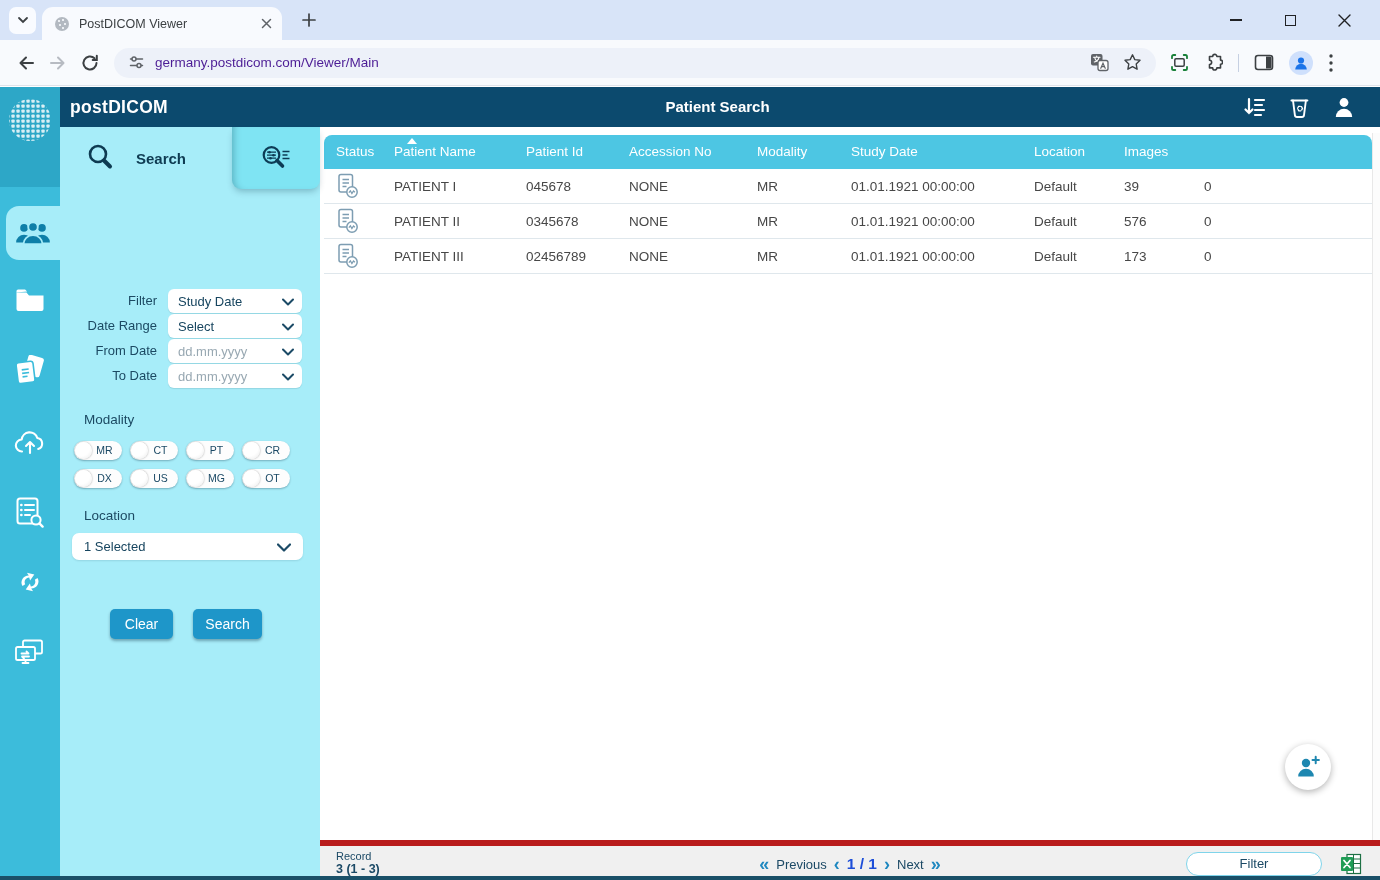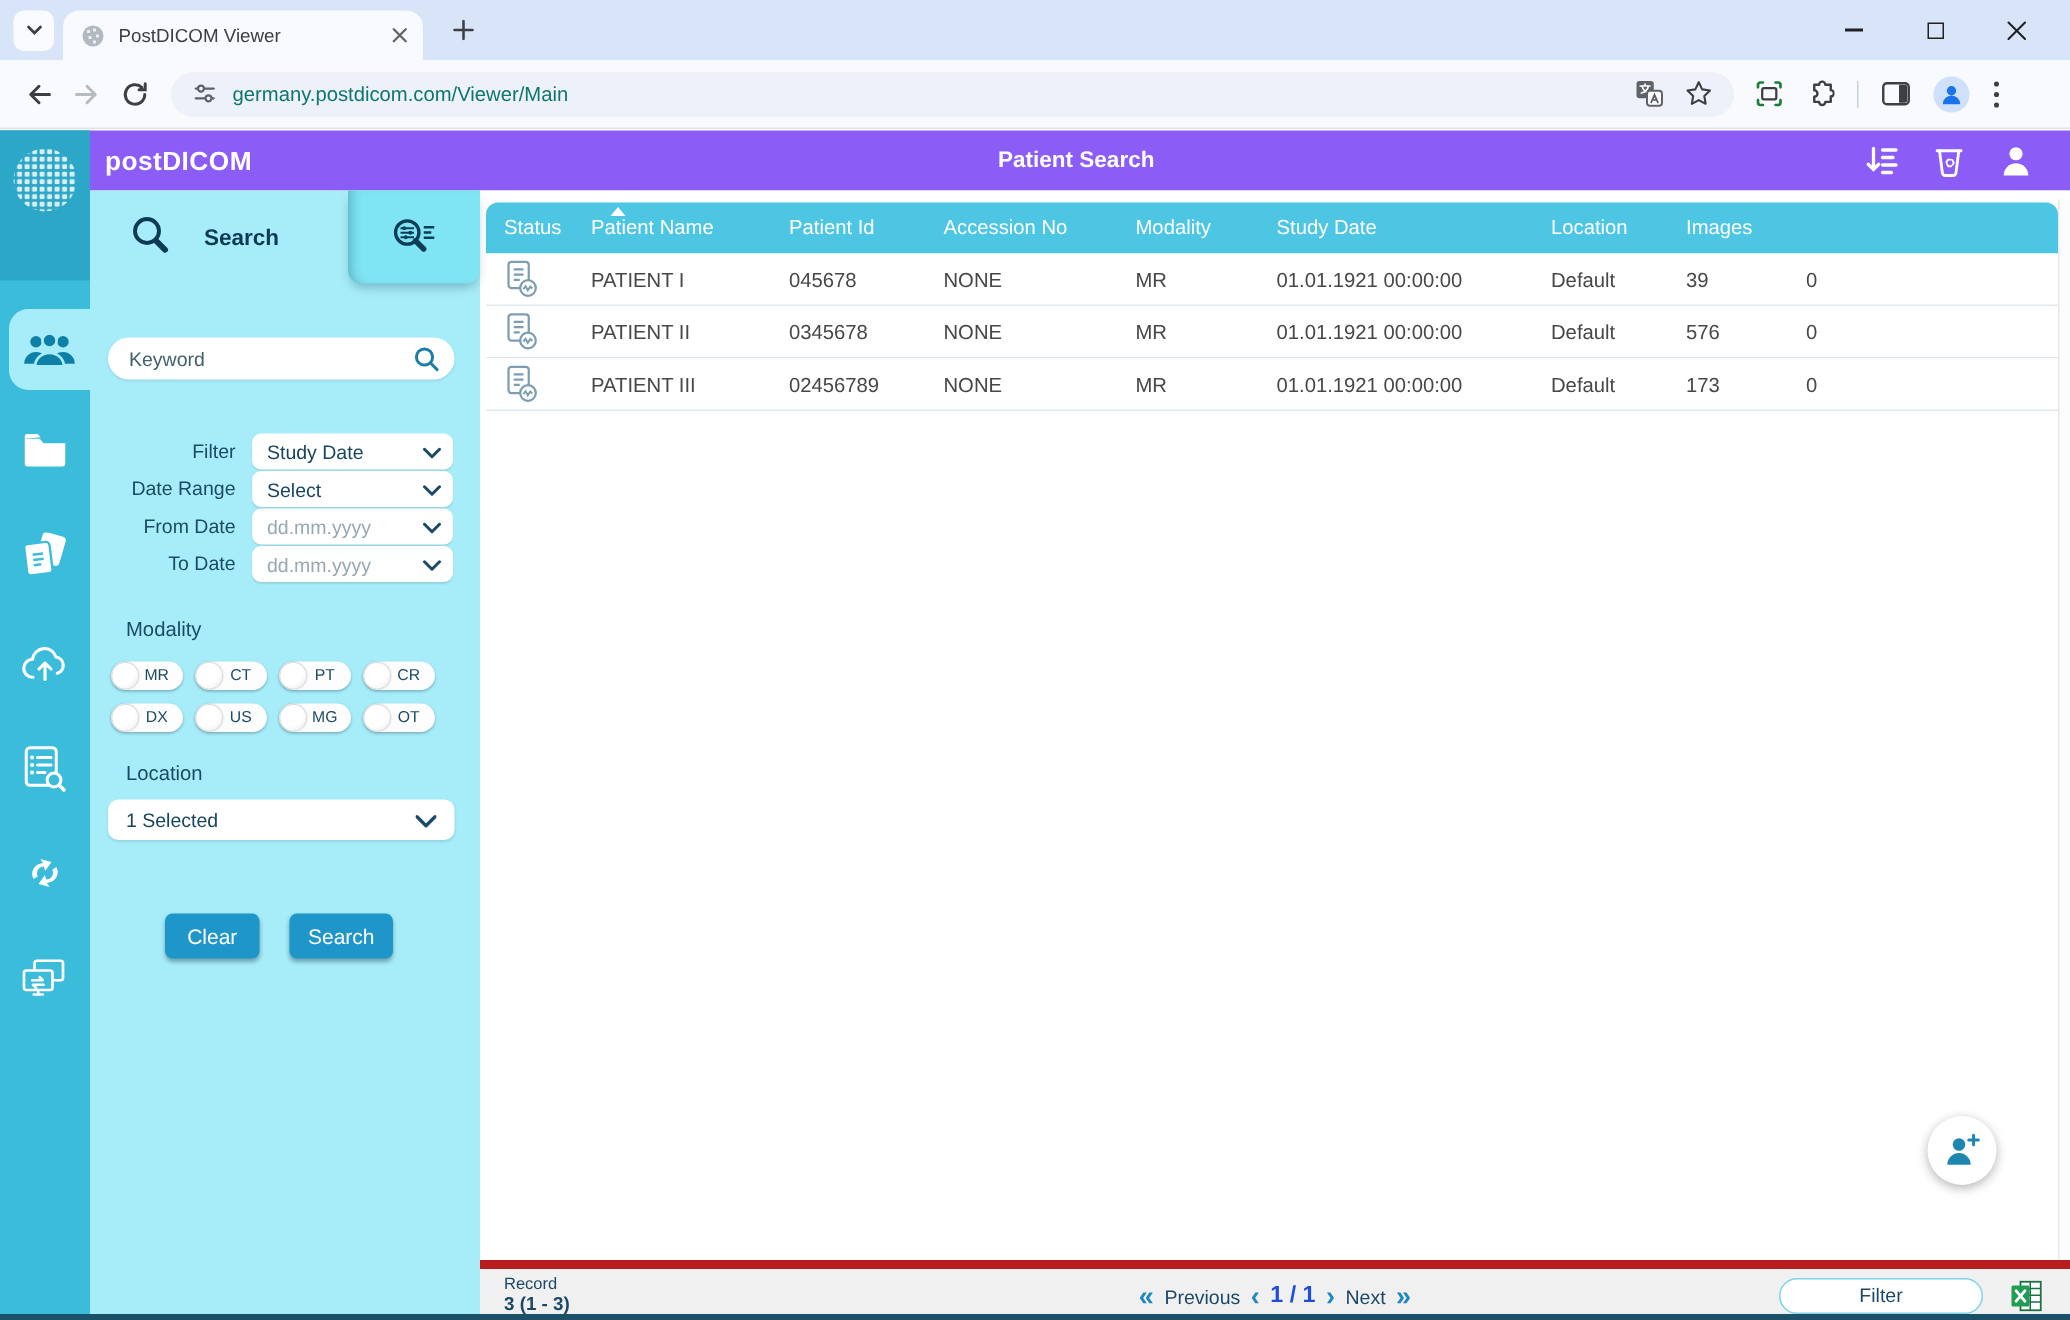--- a/index.html
+++ b/index.html
@@ -14,31 +14,31 @@
   .newtab-btn { margin-left:14px; width:26px; height:26px; display:flex; align-items:center; justify-content:center; border-radius:50%; cursor:pointer; }
   .win-controls { position:absolute; right:0; top:0; height:40px; display:flex; align-items:center; gap:26px; padding-right:22px; }
   .win-btn { width:28px; height:28px; display:flex; align-items:center; justify-content:center; cursor:pointer; }
   .win-min-glyph { width:12px; height:2px; background:#202124; display:block; }
   .win-max-glyph { width:11px; height:11px; border:1.6px solid #202124; display:block; }
 
   .toolbar { position:absolute; left:0; top:40px; width:1380px; height:46px; background:#f8fafd; border-bottom:1px solid #dfe3ea; display:flex; align-items:center; }
   .nav-btn { width:32px; height:32px; display:flex; align-items:center; justify-content:center; border-radius:50%; cursor:pointer; }
   .nav-btn.back { margin-left:10px; }
   .addressbar { position:relative; margin-left:8px; width:1042px; height:30px; background:#edf1f9; border-radius:15px; display:flex; align-items:center; padding:0 10px 0 14px; cursor:text; }
-  .url-text { font-size:13.5px; color:#0f766e; margin-left:10px; flex:1; }
+  .url-text { font-size:13.5px; color:#4c1d95; margin-left:10px; flex:1; }
   .addr-icons { display:flex; align-items:center; gap:14px; padding-right:4px; }
   .tb-right { display:flex; align-items:center; gap:15px; margin-left:14px; }
   .tb-sep { width:1px; height:18px; background:#c6d0e2; }
   .avatar-chip { width:24px; height:24px; border-radius:50%; background:#cfe0fc; display:flex; align-items:center; justify-content:center; cursor:pointer; }
 
   
   .app { position:absolute; left:0; top:87px; width:1380px; height:793px; background:#fff; }
   .bottom-strip { position:absolute; left:0; bottom:0; width:100%; height:4px; background:#1a5068; }
 
-  .app-header { position:absolute; left:0; top:0; width:1380px; height:40px; background:#8b5cf6; }
+  .app-header { position:absolute; left:0; top:0; width:1380px; height:40px; background:#0c4a6e; }
   .brand { position:absolute; left:70px; top:0; height:40px; line-height:40px; color:#fff; font-size:17.5px; font-weight:bold; letter-spacing:.3px; }
   .page-title { position:absolute; left:60px; width:1315px; top:0; height:40px; line-height:40px; text-align:center; color:#fff; font-size:15px; font-weight:bold; }
   .hdr-icons { position:absolute; right:24px; top:0; height:40px; display:flex; align-items:center; gap:21px; }
   .hdr-icon-btn { width:24px; height:24px; display:flex; align-items:center; justify-content:center; cursor:pointer; }
 
   .side-rail { position:absolute; left:0; top:0; width:60px; height:789px; background:#3cbcdb; z-index:3; }
   .logo-block { position:absolute; left:0; top:0; width:60px; height:100px; background:#2da7c7; display:flex; align-items:flex-start; justify-content:center; padding-top:7px; }
   .rail-item { position:absolute; left:0; width:60px; height:54px; display:flex; align-items:center; justify-content:center; cursor:pointer; }
   .rail-item.active { left:6px; width:54px; background:#a7edf9; border-radius:13px 0 0 13px; }
 
@@ -343,27 +343,20 @@
               <circle cx="9.5" cy="8.2" r="1.3" fill="#0d3c55" stroke="none"></circle>
               <circle cx="13.5" cy="11.2" r="1.3" fill="#0d3c55" stroke="none"></circle>
               <circle cx="10.5" cy="14.2" r="1.3" fill="#0d3c55" stroke="none"></circle>
               <path d="M22.5 7.5h7M22.5 11h5M22.5 14.5h7" stroke-width="1.7"></path>
               <path d="M17 16.5l5.5 5.5" stroke-width="3.6" stroke-linecap="round"></path>
             </g>
           </svg>
         </div>
       </div>
 
-      <div class="keyword-wrap">
-        <input class="keyword-input" value="" placeholder="Keyword" style="">
-        <svg width="17" height="17">
-          <circle cx="7" cy="7" r="5.4" stroke="#1a7fa6" stroke-width="2" fill="none"></circle>
-          <path d="M11 11l4.4 4.4" stroke="#1a7fa6" stroke-width="2" stroke-linecap="round"></path>
-        </svg>
-      </div>
 
       <div class="field-row" style="top:162px;">
         <span class="field-label">Filter</span>
         <div class="selectbox">
           <span class="val">Study Date</span>
           <svg class="sel-chev" width="12" height="8">
               <path d="M1 1.5l5 5 5-5" stroke="#1b4a66" stroke-width="2" fill="none" stroke-linecap="round" stroke-linejoin="round"></path>
             </svg>
         </div>
       </div>

